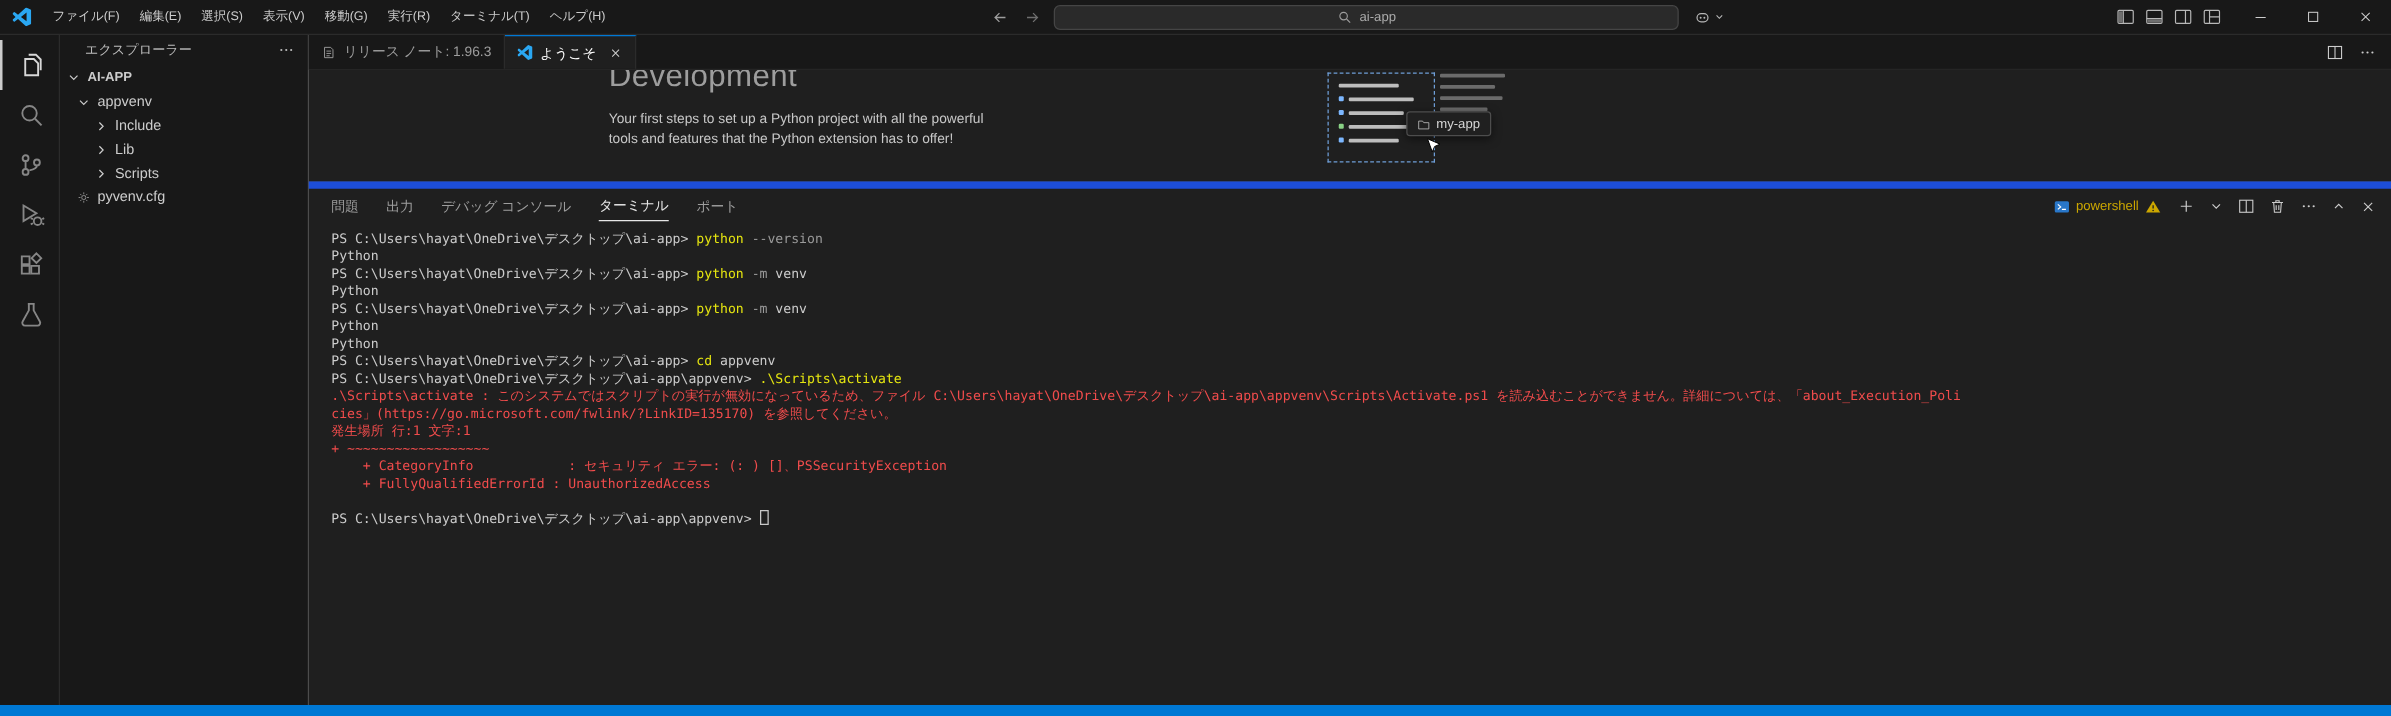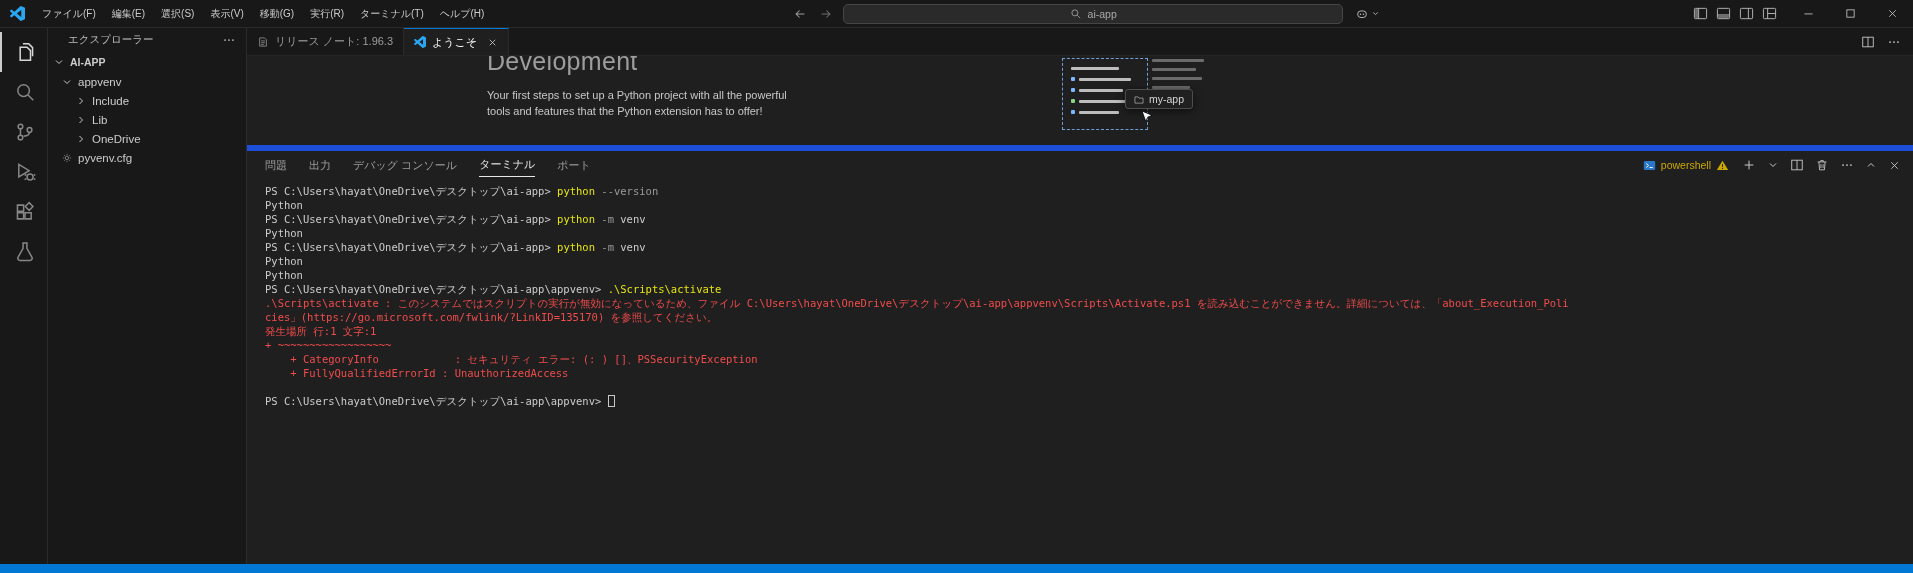--- a/index.html
+++ b/index.html
@@ -279,21 +279,21 @@
             </svg>
         </span>
         <span>Lib</span>
       </div>
       <div class="tree-row" style="padding-left:26px">
         <span class="chev">
           <svg width="12" height="12" viewBox="0 0 16 16">
               <path d="M6 4l4 4-4 4" stroke="#cccccc" fill="none" stroke-width="1.3"></path>
             </svg>
         </span>
-        <span>OneDrive</span>
+        <span>Scripts</span>
       </div>
       <div class="tree-row" style="padding-left:12px">
         <span class="chev">
           <svg width="12" height="12" viewBox="0 0 16 16">
               <circle cx="8" cy="8" r="2.2" stroke="#8f8f8f" fill="none"></circle>
               <path d="M8 2.5v2M8 11.5v2M2.5 8h2M11.5 8h2M4.2 4.2l1.4 1.4M10.4 10.4l1.4 1.4M11.8 4.2l-1.4 1.4M5.6 10.4l-1.4 1.4" stroke="#8f8f8f"></path>
             </svg>
         </span>
         <span>pyvenv.cfg</span>
       </div>
@@ -469,20 +469,21 @@
 
         <div class="terminal">
           <div>
               <div class="tline"><span class="t-p">PS C:\Users\hayat\OneDrive\デスクトップ\ai-app&gt; </span><span class="t-c">python </span><span class="t-f">--version</span></div>
               <div class="tline"><span class="t-o">Python</span></div>
               <div class="tline"><span class="t-p">PS C:\Users\hayat\OneDrive\デスクトップ\ai-app&gt; </span><span class="t-c">python </span><span class="t-f">-m </span><span class="t-a">venv</span></div>
               <div class="tline"><span class="t-o">Python</span></div>
               <div class="tline"><span class="t-p">PS C:\Users\hayat\OneDrive\デスクトップ\ai-app&gt; </span><span class="t-c">python </span><span class="t-f">-m </span><span class="t-a">venv</span></div>
               <div class="tline"><span class="t-o">Python</span></div>
               <div class="tline"><span class="t-o">Python</span></div>
+              <div class="tline"><span class="t-p">PS C:\Users\hayat\OneDrive\デスクトップ\ai-app&gt; </span><span class="t-c">cd </span><span class="t-a">appvenv</span></div>
               <div class="tline"><span class="t-p">PS C:\Users\hayat\OneDrive\デスクトップ\ai-app\appvenv&gt; </span><span class="t-c">.\Scripts\activate</span></div>
               <div class="tline"><span class="t-e">.\Scripts\activate : このシステムではスクリプトの実行が無効になっているため、ファイル C:\Users\hayat\OneDrive\デスクトップ\ai-app\appvenv\Scripts\Activate.ps1 を読み込むことができません。詳細については、「about_Execution_Poli</span></div>
               <div class="tline"><span class="t-e">cies」(https://go.microsoft.com/fwlink/?LinkID=135170) を参照してください。</span></div>
               <div class="tline"><span class="t-e">発生場所 行:1 文字:1</span></div>
               <div class="tline"><span class="t-e">+ ~~~~~~~~~~~~~~~~~~</span></div>
               <div class="tline"><span class="t-e">    + CategoryInfo            : セキュリティ エラー: (: ) []、PSSecurityException</span></div>
               <div class="tline"><span class="t-e">    + FullyQualifiedErrorId : UnauthorizedAccess</span></div>
               <div class="tline"> </div>
               <div class="tline"><span class="t-p">PS C:\Users\hayat\OneDrive\デスクトップ\ai-app\appvenv&gt; </span><span class="t-cur"></span></div>
             </div>

